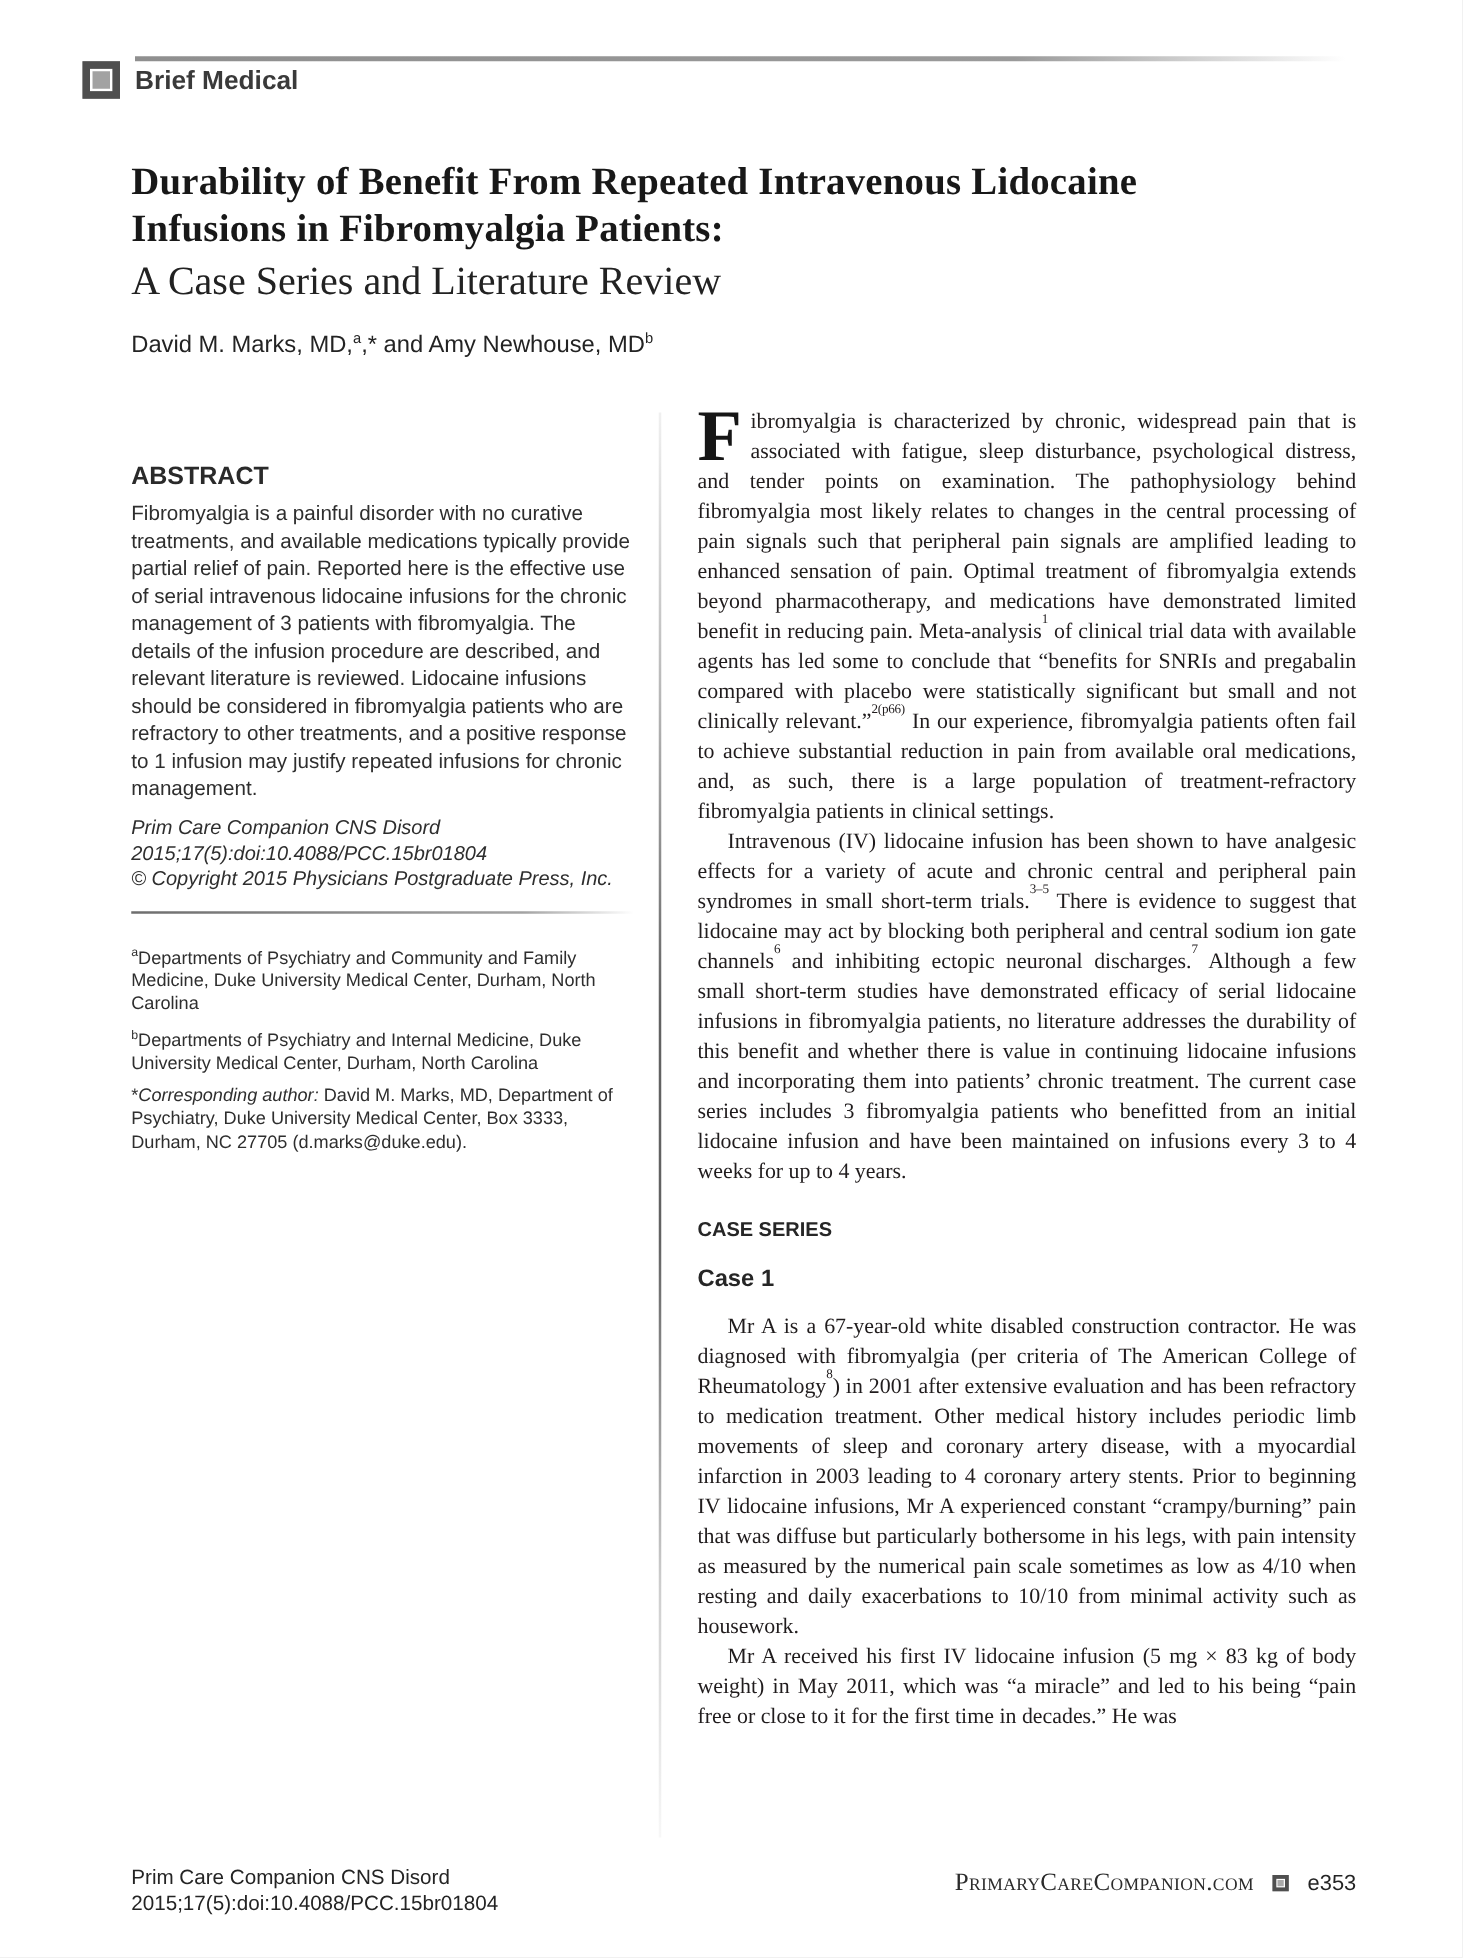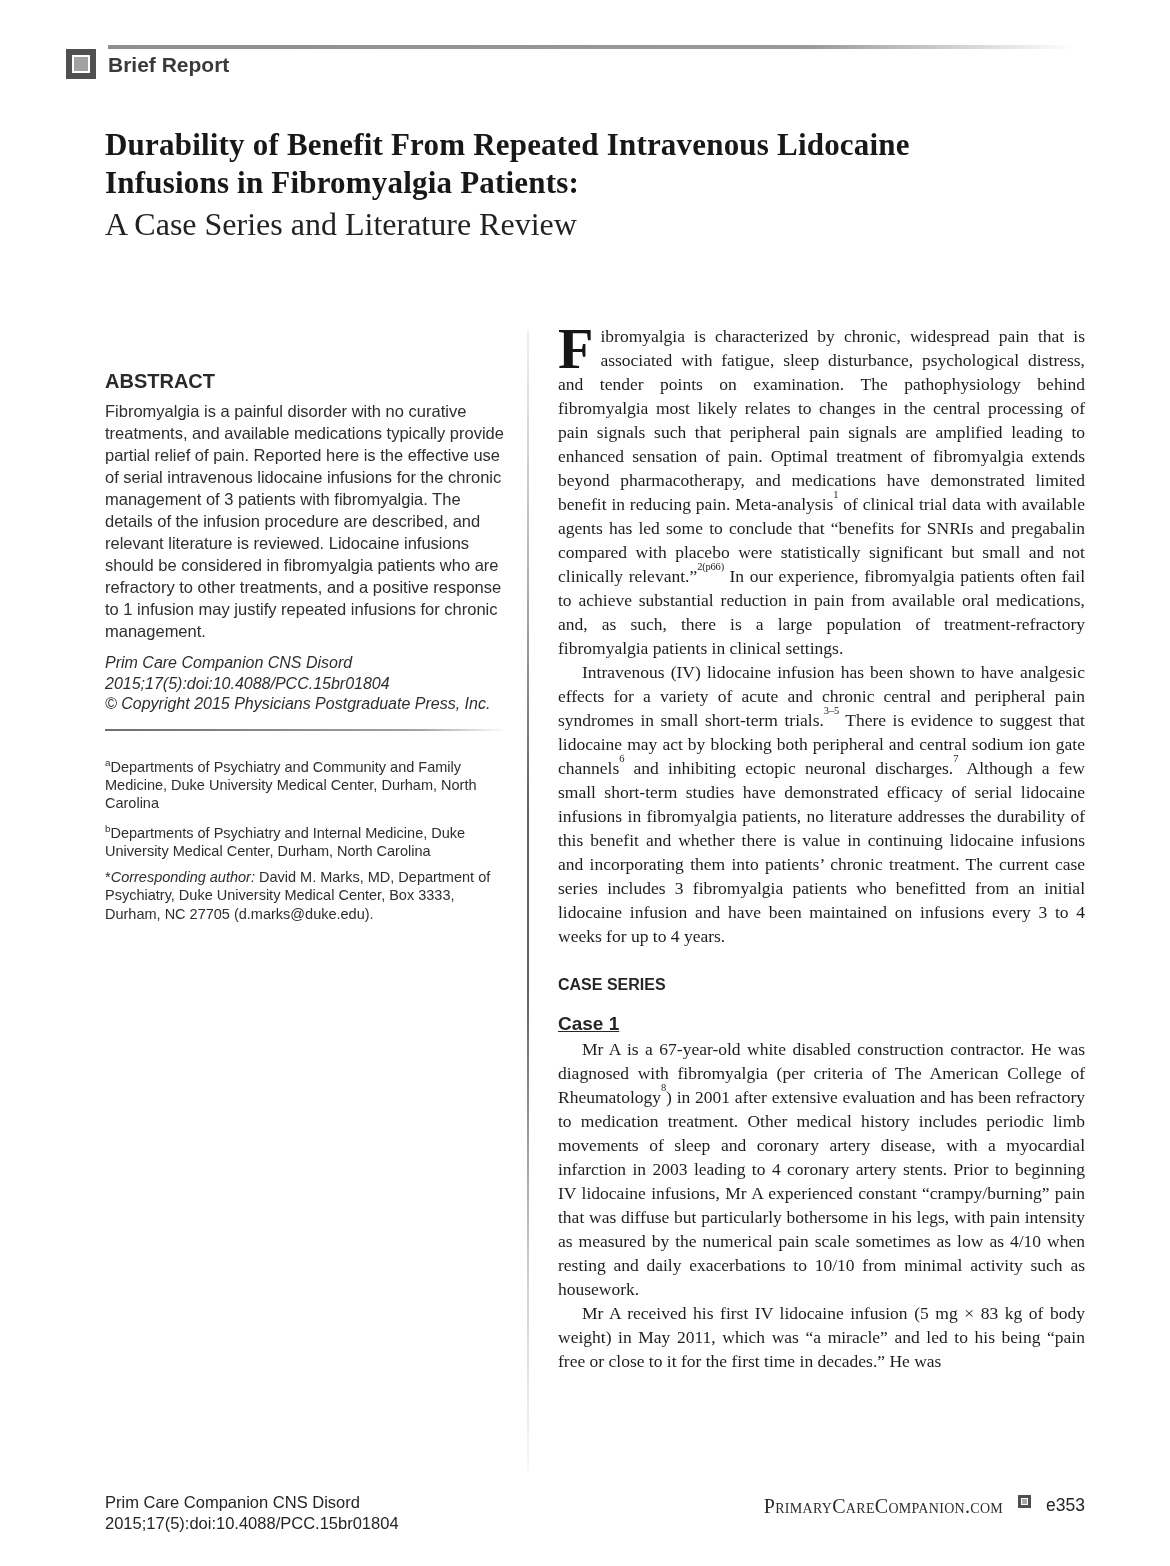--- a/index.html
+++ b/index.html
@@ -46,48 +46,49 @@
   .col-right{position:absolute;left:558px;top:324px;width:527px;
     font-family:"Liberation Serif",serif;font-size:17.5px;line-height:24px;
     text-align:justify;color:#201c1d;}
   .body-p{margin:0;}
   .body-p.indent{text-indent:24px;}
   .dropcap{float:left;font-family:"Liberation Serif",serif;font-weight:bold;
     font-size:58px;line-height:44px;padding:3px 7px 0 0;color:#161616;}
   .col-right sup{font-size:60%;line-height:0;position:relative;top:-0.45em;letter-spacing:-0.2px;}
   .section-heading{margin:25px 0 0 0;font-family:"Liberation Sans",sans-serif;
     font-size:16px;font-weight:bold;color:#262626;text-align:left;}
-  .case-heading{margin:15px 0 1px 0;font-family:"Liberation Sans",sans-serif;
-    font-size:19px;font-weight:bold;color:#262626;text-align:left;text-decoration:underline;}
+  .case-heading{margin:15px 0 12px 0;font-family:"Liberation Sans",sans-serif;
+    font-size:19px;font-weight:bold;color:#262626;text-align:left;}
 
   
   .footer-left{position:absolute;left:105px;top:1492px;
     font-family:"Liberation Sans",sans-serif;font-size:16.5px;line-height:21px;color:#242424;}
-  .footer-right{position:absolute;right:85px;top:1495px;display:flex;gap:15px;}
+  .footer-right{position:absolute;right:85px;top:1495px;display:flex;align-items:center;gap:15px;}
   .site{font-family:"Liberation Serif",serif;font-variant:small-caps;
     font-size:20px;color:#2b2b2b;letter-spacing:0.3px;}
   .footer-icon{width:7px;height:7px;border:3px solid #4f4f4f;background:#aaaaaa;
     box-shadow:inset 0 0 0 1px #ffffff;display:inline-block;}
   .pageno{font-family:"Liberation Sans",sans-serif;font-size:17.5px;color:#242424;}
 </style>
 </head>
 <body>
 
 <div class="page">
 
   <span class="kicker-icon"></span>
-  <span class="kicker-label">Brief Report</span>
+  <span class="kicker-label">Brief Medical</span>
   <div class="kicker-rule"></div>
 
   <div class="title-block">
     <h1>
       <span>Durability of Benefit From Repeated Intravenous Lidocaine</span>
       <span>Infusions in Fibromyalgia Patients:</span>
     </h1>
     <div class="subtitle">A Case Series and Literature Review</div>
+    <div class="authors"><span>David M. Marks, MD,</span><sup>a</sup><span>,* and Amy Newhouse, MD</span><sup>b</sup></div>
   </div>
 
   <aside class="col-left">
     <h2 class="abstract-heading">ABSTRACT</h2>
     <p class="abstract-body">Fibromyalgia is a painful disorder with no curative treatments, and available medications typically provide partial relief of pain. Reported here is the effective use of serial intravenous lidocaine infusions for the chronic management of 3 patients with fibromyalgia. The details of the infusion procedure are described, and relevant literature is reviewed. Lidocaine infusions should be considered in fibromyalgia patients who are refractory to other treatments, and a positive response to 1 infusion may justify repeated infusions for chronic management.</p>
     <div class="citation">
       <div>Prim Care Companion CNS Disord</div>
       <div>2015;17(5):doi:10.4088/PCC.15br01804</div>
       <div>© Copyright 2015 Physicians Postgraduate Press, Inc.</div>
     </div>

